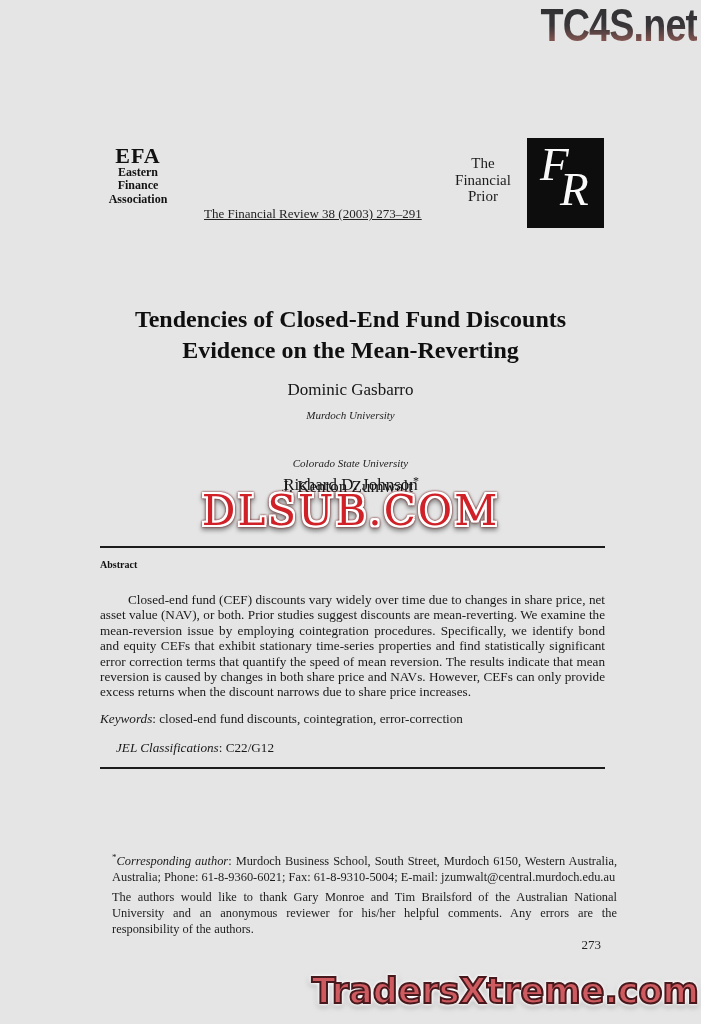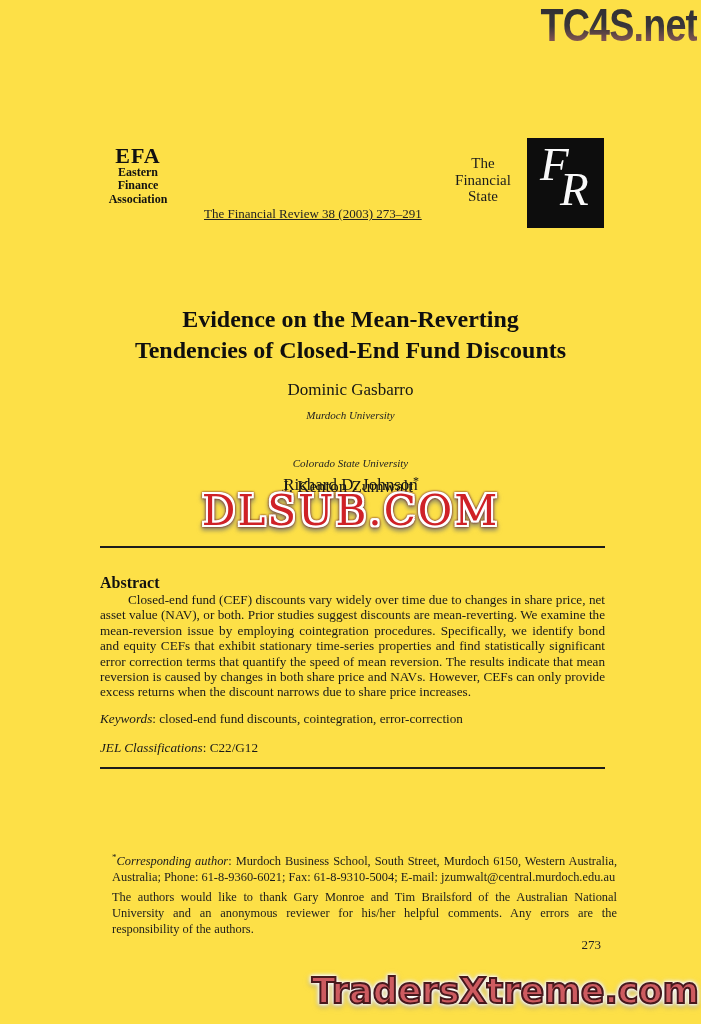--- a/index.html
+++ b/index.html
@@ -1,17 +1,17 @@
 <!DOCTYPE html>
 <html><head>
 <meta charset="utf-8">
 <style>
   html,body{margin:0;padding:0;background:#ffffff;}
   .page{
-    position:relative;width:701px;height:1024px;background:#fde047;overflow:hidden;
+    position:relative;width:701px;height:1024px;background:#e5e5e5;overflow:hidden;
     font-family:"Liberation Serif", serif;color:#1a1a1a;
   }
   
   .wm-top{
     position:absolute;top:2px;right:4px;
     font-family:"Liberation Sans", sans-serif;font-weight:bold;
     font-size:46px;line-height:1;letter-spacing:-1px;
     transform:scaleX(0.82);transform-origin:right top;
     background:linear-gradient(180deg,#2e2e30 0%,#39363a 52%,#7d524e 82%,#906058 100%);
     -webkit-background-clip:text;background-clip:text;color:transparent;
@@ -54,26 +54,26 @@
     font-size:17px;color:#151515;}
   .author-affil{position:absolute;left:0;width:701px;text-align:center;
     font-size:11px;font-style:italic;color:#222;}
   .a1{top:380px;} .af1{top:409px;} .a2{top:448px;margin-top:27px;} .af2{top:457px;} .a3{top:477px;}
   .author-name sup{font-size:12px;vertical-align:super;line-height:0;}
   
   .rule{position:absolute;left:100px;width:505px;height:2px;background:#1c1c1c;}
   .rule-top{top:546px;}
   .rule-bottom{top:767px;}
   .abstract-heading{position:absolute;left:100px;top:559px;
-    font-size:16px;font-weight:bold;color:#111;margin-top:15px;}
+    font-size:10px;font-weight:bold;color:#111;}
   .abstract-text{position:absolute;left:100px;top:592px;width:505px;margin:0;
     font-size:13.2px;line-height:15.4px;text-align:justify;text-indent:28px;color:#191919;}
   .kv{position:absolute;left:100px;width:505px;margin:0;font-size:13.2px;color:#191919;}
   .kv i{font-style:italic;}
-  .kv-keywords{top:711px;} .kv-jel{top:740px;}
+  .kv-keywords{top:711px;} .kv-jel{top:740px;margin-left:16px;}
   
   .footnote{position:absolute;left:100px;width:505px;margin:12px;
     font-size:12.4px;line-height:16px;text-align:justify;color:#1c1c1c;}
   .footnote sup{font-size:9px;vertical-align:super;line-height:0;}
   .footnote i{font-style:italic;}
   .fn1{top:841px;} .fn2{top:877px;}
   .page-number{position:absolute;right:100px;top:937px;font-size:13px;color:#222;}
 </style>
 </head>
 <body>
@@ -87,31 +87,31 @@
     <div class="efa-line">Eastern</div>
     <div class="efa-line">Finance</div>
     <div class="efa-line">Association</div>
   </div>
 
   <div class="citation">The Financial Review 38 (2003) 273–291</div>
 
   <div class="journal-name">
     <div>The</div>
     <div>Financial</div>
-    <div>State</div>
+    <div>Prior</div>
   </div>
 
   <div class="fr-box">
     <span class="fr-f">F</span>
     <span class="fr-r">R</span>
   </div>
 
   <h1 class="title">
+    <span class="tline">Tendencies of Closed-End Fund Discounts</span>
     <span class="tline">Evidence on the Mean-Reverting</span>
-    <span class="tline">Tendencies of Closed-End Fund Discounts</span>
   </h1>
 
   <div class="author-name a1">Dominic Gasbarro</div>
   <div class="author-affil af1">Murdoch University</div>
   <div class="author-name a2">Richard D. Johnson</div>
   <div class="author-affil af2">Colorado State University</div>
   <div class="author-name a3"><span>J. Kenton Zumwalt</span><sup>*</sup></div>
 
   <div class="wm-mid">DLSUB.COM</div>
 

